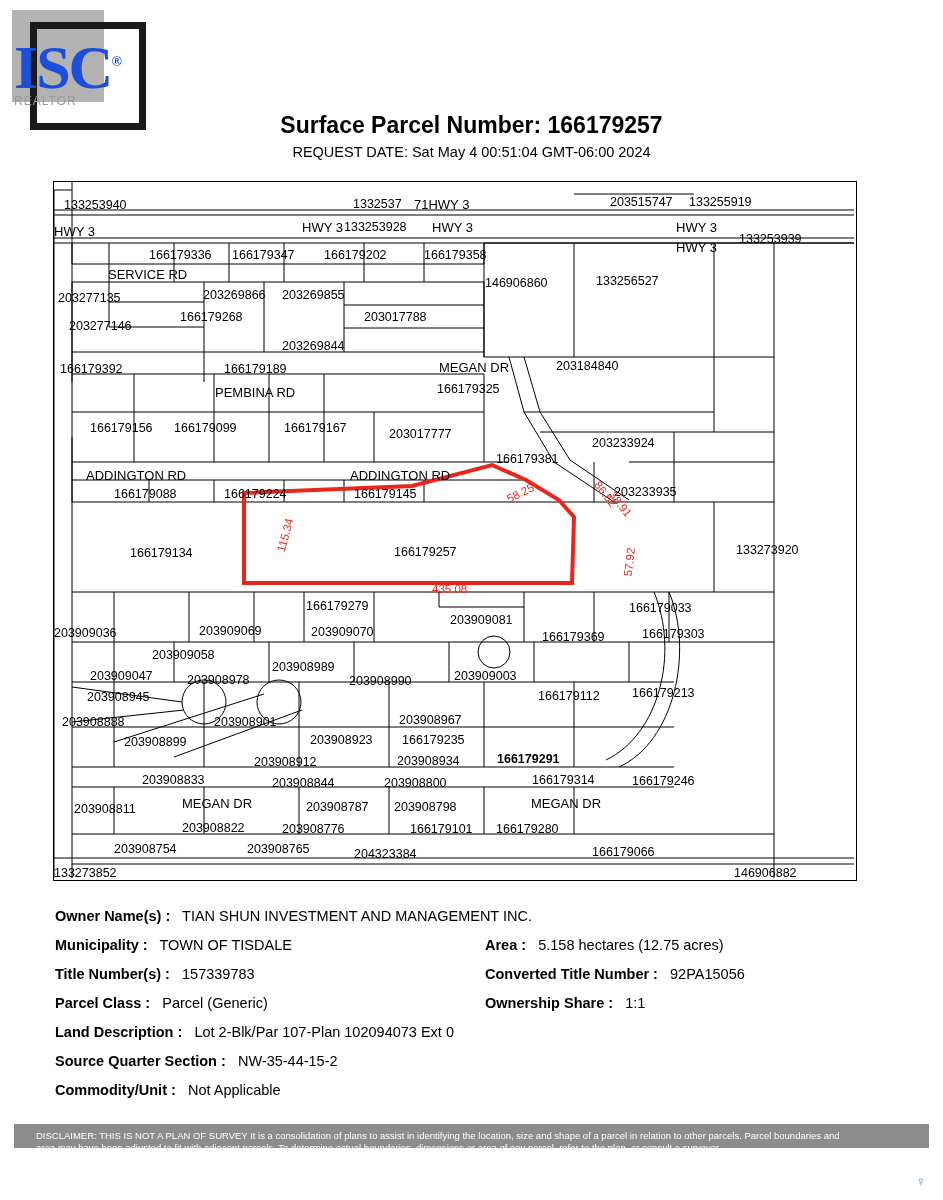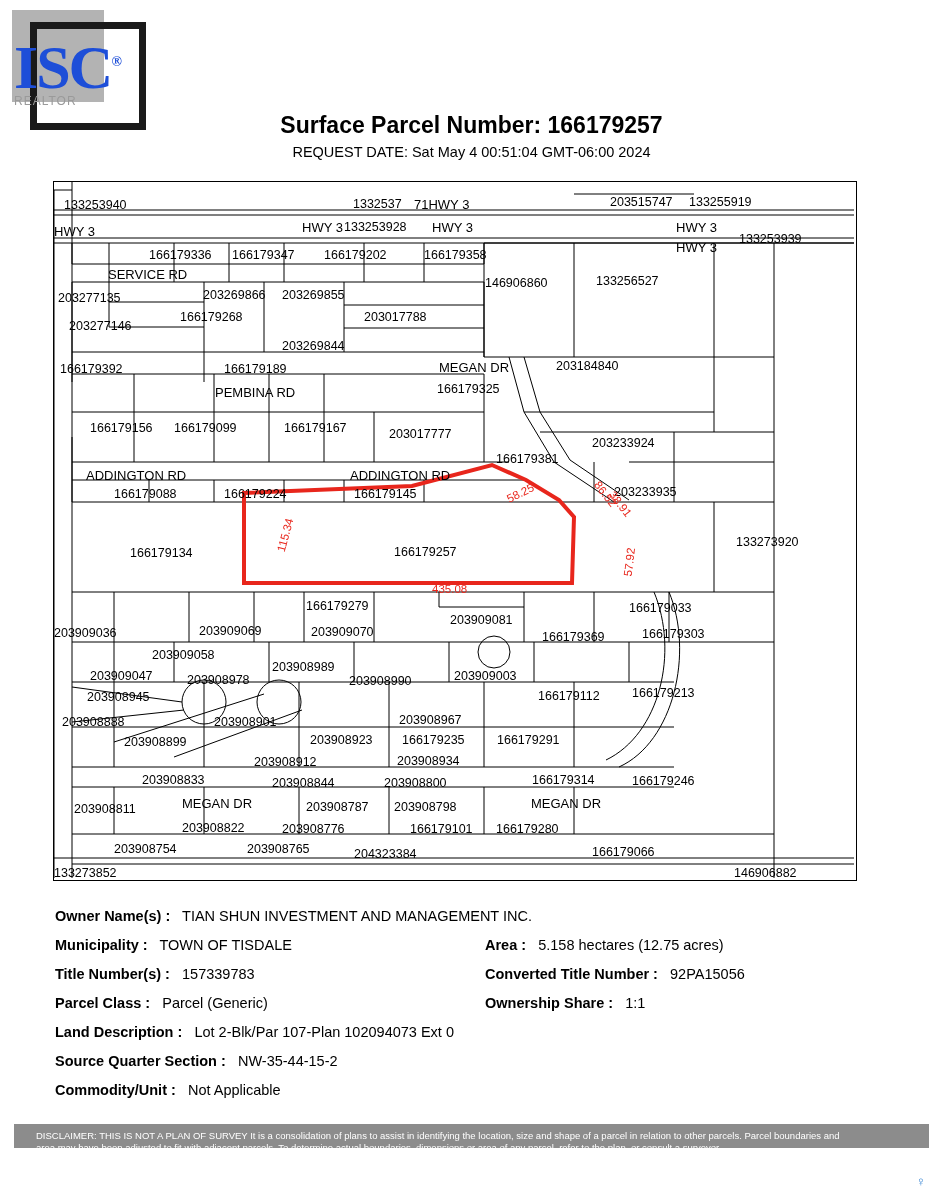--- a/index.html
+++ b/index.html
@@ -347,21 +347,21 @@
       <div class="map-label" style="left: 538px; top: 254px;">203233924</div>
       <div class="map-label" style="left: 442px; top: 270px;">166179381</div>
       <div class="map-label road" style="left: 32px; top: 286px;">ADDINGTON RD</div>
       <div class="map-label road" style="left: 296px; top: 286px;">ADDINGTON RD</div>
       <div class="map-label" style="left: 60px; top: 305px;">166179088</div>
       <div class="map-label" style="left: 170px; top: 305px;">166179224</div>
       <div class="map-label" style="left: 300px; top: 305px;">166179145</div>
       <div class="map-label" style="left: 560px; top: 303px;">203233935</div>
       <div class="map-label" style="left: 76px; top: 364px;">166179134</div>
       <div class="map-label" style="left: 340px; top: 363px;">166179257</div>
-      <div class="map-label" style="left: 682px; top: 353px;">133273920</div>
+      <div class="map-label" style="left: 682px; top: 361px;">133273920</div>
       <div class="map-label" style="left: 252px; top: 417px;">166179279</div>
       <div class="map-label" style="left: 575px; top: 419px;">166179033</div>
       <div class="map-label" style="left: 0px; top: 444px;">203909036</div>
       <div class="map-label" style="left: 145px; top: 442px;">203909069</div>
       <div class="map-label" style="left: 257px; top: 443px;">203909070</div>
       <div class="map-label" style="left: 396px; top: 431px;">203909081</div>
       <div class="map-label" style="left: 488px; top: 448px;">166179369</div>
       <div class="map-label" style="left: 588px; top: 445px;">166179303</div>
       <div class="map-label" style="left: 98px; top: 466px;">203909058</div>
       <div class="map-label" style="left: 36px; top: 487px;">203909047</div>
@@ -371,21 +371,21 @@
       <div class="map-label" style="left: 400px; top: 487px;">203909003</div>
       <div class="map-label" style="left: 33px; top: 508px;">203908945</div>
       <div class="map-label" style="left: 484px; top: 507px;">166179112</div>
       <div class="map-label" style="left: 578px; top: 504px;">166179213</div>
       <div class="map-label" style="left: 8px; top: 533px;">203908888</div>
       <div class="map-label" style="left: 160px; top: 533px;">203908901</div>
       <div class="map-label" style="left: 345px; top: 531px;">203908967</div>
       <div class="map-label" style="left: 70px; top: 553px;">203908899</div>
       <div class="map-label" style="left: 256px; top: 551px;">203908923</div>
       <div class="map-label" style="left: 348px; top: 551px;">166179235</div>
-      <div class="map-label" style="left: 443px; top: 551px;">166179291</div>
+      <div class="map-label" style="left: 443px; top: 570px; font-weight: bold;">166179291</div>
       <div class="map-label" style="left: 200px; top: 573px;">203908912</div>
       <div class="map-label" style="left: 343px; top: 572px;">203908934</div>
       <div class="map-label" style="left: 88px; top: 591px;">203908833</div>
       <div class="map-label" style="left: 218px; top: 594px;">203908844</div>
       <div class="map-label" style="left: 330px; top: 594px;">203908800</div>
       <div class="map-label" style="left: 478px; top: 591px;">166179314</div>
       <div class="map-label" style="left: 578px; top: 592px;">166179246</div>
       <div class="map-label road" style="left: 128px; top: 614px;">MEGAN DR</div>
       <div class="map-label road" style="left: 477px; top: 614px;">MEGAN DR</div>
       <div class="map-label" style="left: 20px; top: 620px;">203908811</div>

